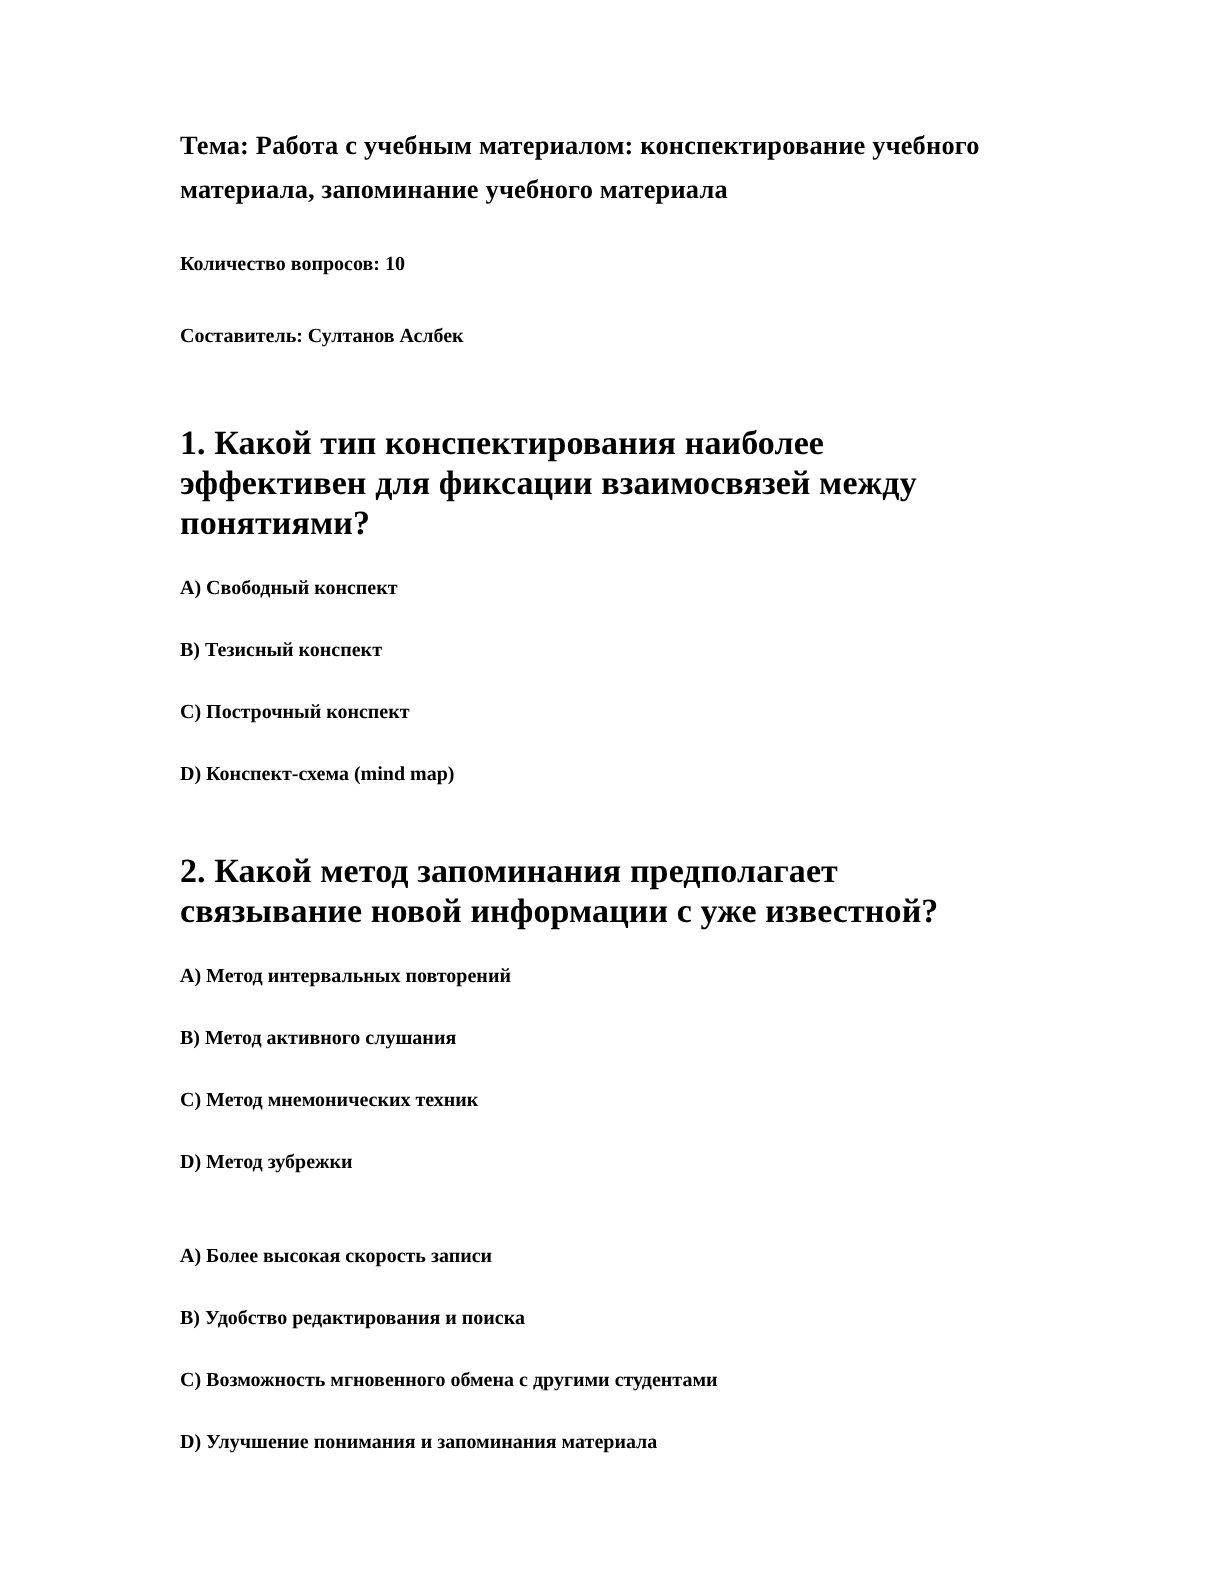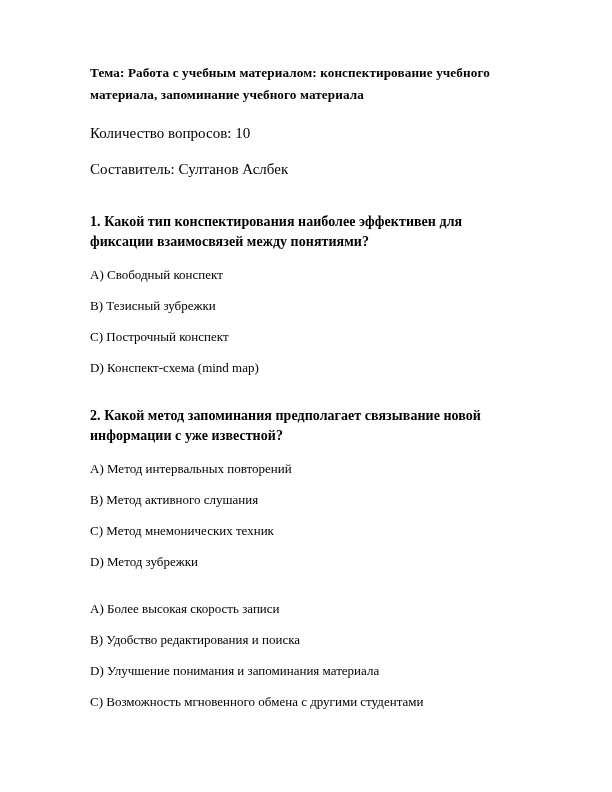--- a/index.html
+++ b/index.html
@@ -35,55 +35,55 @@
   }
   .doc-title {
     font-weight: bold;
     font-size: 13.2px;
     line-height: 22px;
     margin: 0 0 16px 0;
     max-width: 420px;
     letter-spacing: 0.1px;
   }
   .meta-line {
-    font-weight: normal;
-    font-size: 15px;
+    font-weight: bold;
+    font-size: 10px;
     line-height: 22px;
     margin: 0 0 14px 0;
   }
   .meta-line:last-child {
     margin-bottom: 16px;
   }
 
   
   .questions {
     margin-top: 32px;
   }
   .question-block {
     margin-bottom: 29px;
   }
   .question-block:last-child {
     margin-bottom: 0;
   }
   .question-text {
     font-weight: bold;
-    font-size: 14px;
+    font-size: 17px;
     line-height: 20px;
     margin: 0 0 14px 0;
     max-width: 418px;
     letter-spacing: 0.05px;
   }
   .option-list {
     list-style: none;
     margin: 0;
     padding: 0;
   }
   .option-item {
-    font-weight: normal;
-    font-size: 13px;
+    font-weight: bold;
+    font-size: 10px;
     line-height: 18px;
     margin: 0 0 13px 0;
     max-width: 420px;
     white-space: nowrap;
   }
   .option-item:last-child {
     margin-bottom: 0;
   }
 </style>
 </head>
@@ -96,39 +96,39 @@
     <div class="meta-line">Количество вопросов: 10</div>
     <div class="meta-line">Составитель: Султанов Аслбек</div>
   </div>
 
   <div class="questions">
 
     <div class="question-block">
       <p class="question-text">1. Какой тип конспектирования наиболее эффективен для фиксации взаимосвязей между понятиями?</p>
       <ul class="option-list">
         <li class="option-item">A) Свободный конспект</li>
-        <li class="option-item">B) Тезисный зубрежки</li>
+        <li class="option-item">B) Тезисный конспект</li>
         <li class="option-item">C) Построчный конспект</li>
         <li class="option-item">D) Конспект-схема (mind map)</li>
       </ul>
     </div>
 
     <div class="question-block">
       <p class="question-text">2. Какой метод запоминания предполагает связывание новой информации с уже известной?</p>
       <ul class="option-list">
         <li class="option-item">A) Метод интервальных повторений</li>
         <li class="option-item">B) Метод активного слушания</li>
         <li class="option-item">C) Метод мнемонических техник</li>
         <li class="option-item">D) Метод зубрежки</li>
       </ul>
     </div>
 
     <div class="question-block">
       <ul class="option-list">
         <li class="option-item">A) Более высокая скорость записи</li>
         <li class="option-item">B) Удобство редактирования и поиска</li>
+        <li class="option-item">C) Возможность мгновенного обмена с другими студентами</li>
         <li class="option-item">D) Улучшение понимания и запоминания материала</li>
-        <li class="option-item">C) Возможность мгновенного обмена с другими студентами</li>
       </ul>
     </div>
 
   </div>
 </div>
 
 </body></html>

